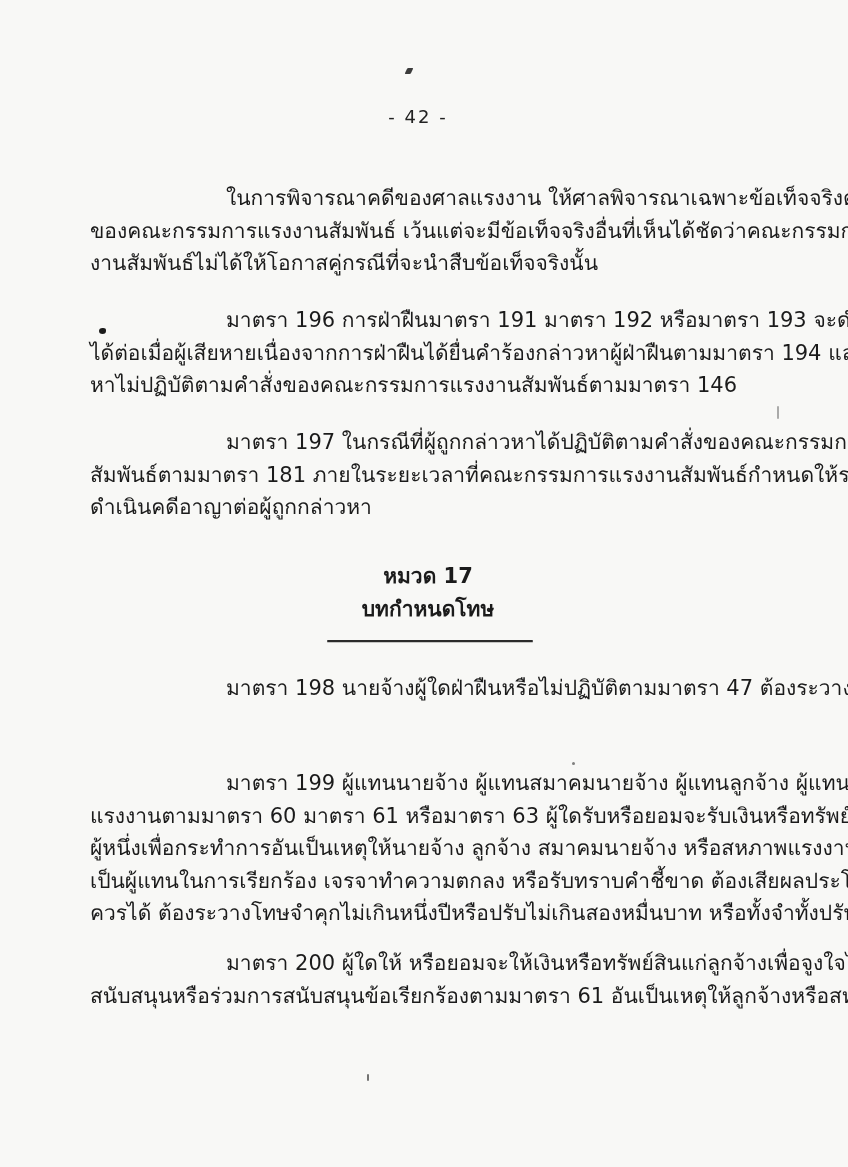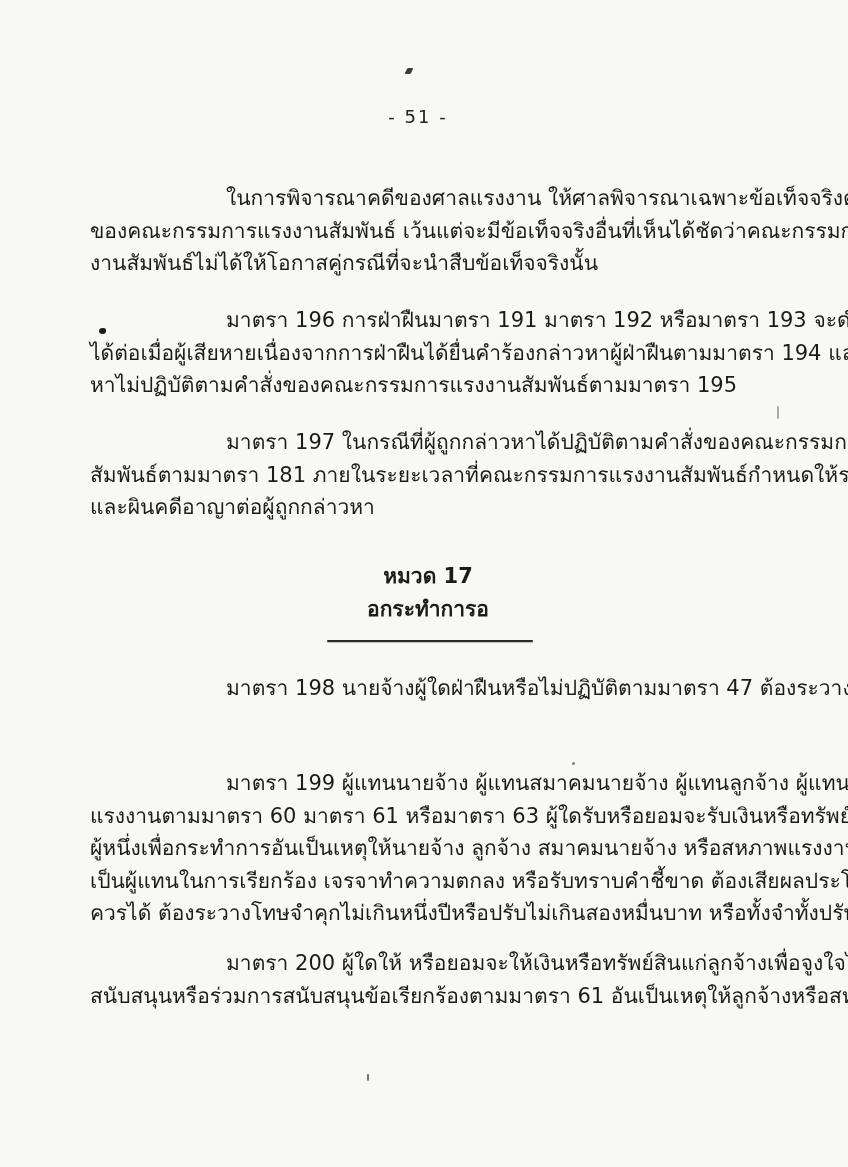--- a/index.html
+++ b/index.html
@@ -78,45 +78,45 @@
   .speck-mid      { top: 762px; left: 572px; width: 3px;  height: 3px;  border-radius: 50%; opacity: 0.55; }
   .speck-bottom   { top: 1074px; left: 367px; width: 2px; height: 7px;  border-radius: 1px; opacity: 0.6; }
 </style>
 </head>
 <body>
 
 <div class="page">
 
   <span class="speck speck-tick"></span>
 
-  <div class="page-number">- 51 -</div>
+  <div class="page-number">- 42 -</div>
 
   <div class="text-column">
 
     <div class="para" style="top:182px">
       <div class="line indent">ในการพิจารณาคดีของศาลแรงงาน ให้ศาลพิจารณาเฉพาะข้อเท็จจริงตามสำนวน</div>
       <div class="line">ของคณะกรรมการแรงงานสัมพันธ์ เว้นแต่จะมีข้อเท็จจริงอื่นที่เห็นได้ชัดว่าคณะกรรมการแรง</div>
       <div class="line">งานสัมพันธ์ไม่ได้ให้โอกาสคู่กรณีที่จะนำสืบข้อเท็จจริงนั้น</div>
     </div>
 
     <div class="para" style="top:304px">
       <div class="line indent">มาตรา 196  การฝ่าฝืนมาตรา 191 มาตรา 192 หรือมาตรา 193 จะดำเนินคดีอาญา</div>
       <div class="line">ได้ต่อเมื่อผู้เสียหายเนื่องจากการฝ่าฝืนได้ยื่นคำร้องกล่าวหาผู้ฝ่าฝืนตามมาตรา 194 และผู้ถูกกล่าว</div>
-      <div class="line">หาไม่ปฏิบัติตามคำสั่งของคณะกรรมการแรงงานสัมพันธ์ตามมาตรา 195</div>
+      <div class="line">หาไม่ปฏิบัติตามคำสั่งของคณะกรรมการแรงงานสัมพันธ์ตามมาตรา 146</div>
     </div>
 
     <div class="para" style="top:426px">
       <div class="line indent">มาตรา 197  ในกรณีที่ผู้ถูกกล่าวหาได้ปฏิบัติตามคำสั่งของคณะกรรมการแรงงาน</div>
       <div class="line">สัมพันธ์ตามมาตรา 181 ภายในระยะเวลาที่คณะกรรมการแรงงานสัมพันธ์กำหนดให้ระงับการ</div>
-      <div class="line">และผินคดีอาญาต่อผู้ถูกกล่าวหา</div>
+      <div class="line">ดำเนินคดีอาญาต่อผู้ถูกกล่าวหา</div>
     </div>
 
     <div class="chapter" style="top:560px">
       <div class="line">หมวด 17</div>
-      <div class="line">อกระทำการอ</div>
+      <div class="line">บทกำหนดโทษ</div>
     </div>
 
     <div class="para" style="top:672px">
       <div class="line indent">มาตรา 198  นายจ้างผู้ใดฝ่าฝืนหรือไม่ปฏิบัติตามมาตรา 47 ต้องระวางโทษจำคุก</div>
     </div>
 
     <div class="para" style="top:767px">
       <div class="line indent">มาตรา 199  ผู้แทนนายจ้าง ผู้แทนสมาคมนายจ้าง ผู้แทนลูกจ้าง ผู้แทนสหภาพ</div>
       <div class="line">แรงงานตามมาตรา 60 มาตรา 61 หรือมาตรา 63 ผู้ใดรับหรือยอมจะรับเงินหรือทรัพย์สินจากผู้ใด</div>
       <div class="line">ผู้หนึ่งเพื่อกระทำการอันเป็นเหตุให้นายจ้าง ลูกจ้าง สมาคมนายจ้าง หรือสหภาพแรงงาน ซึ่งตน</div>

